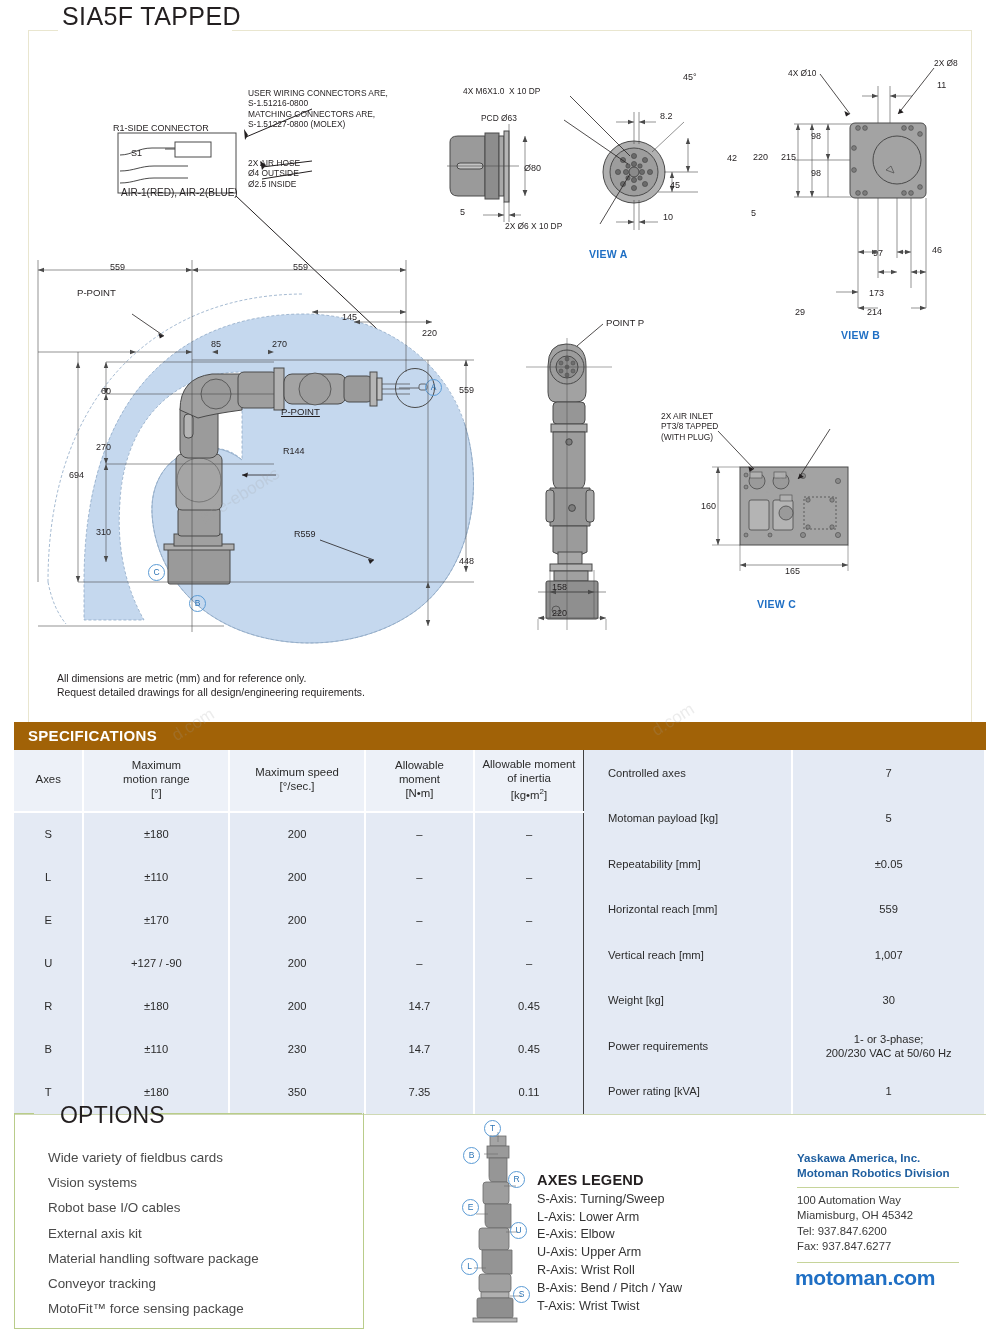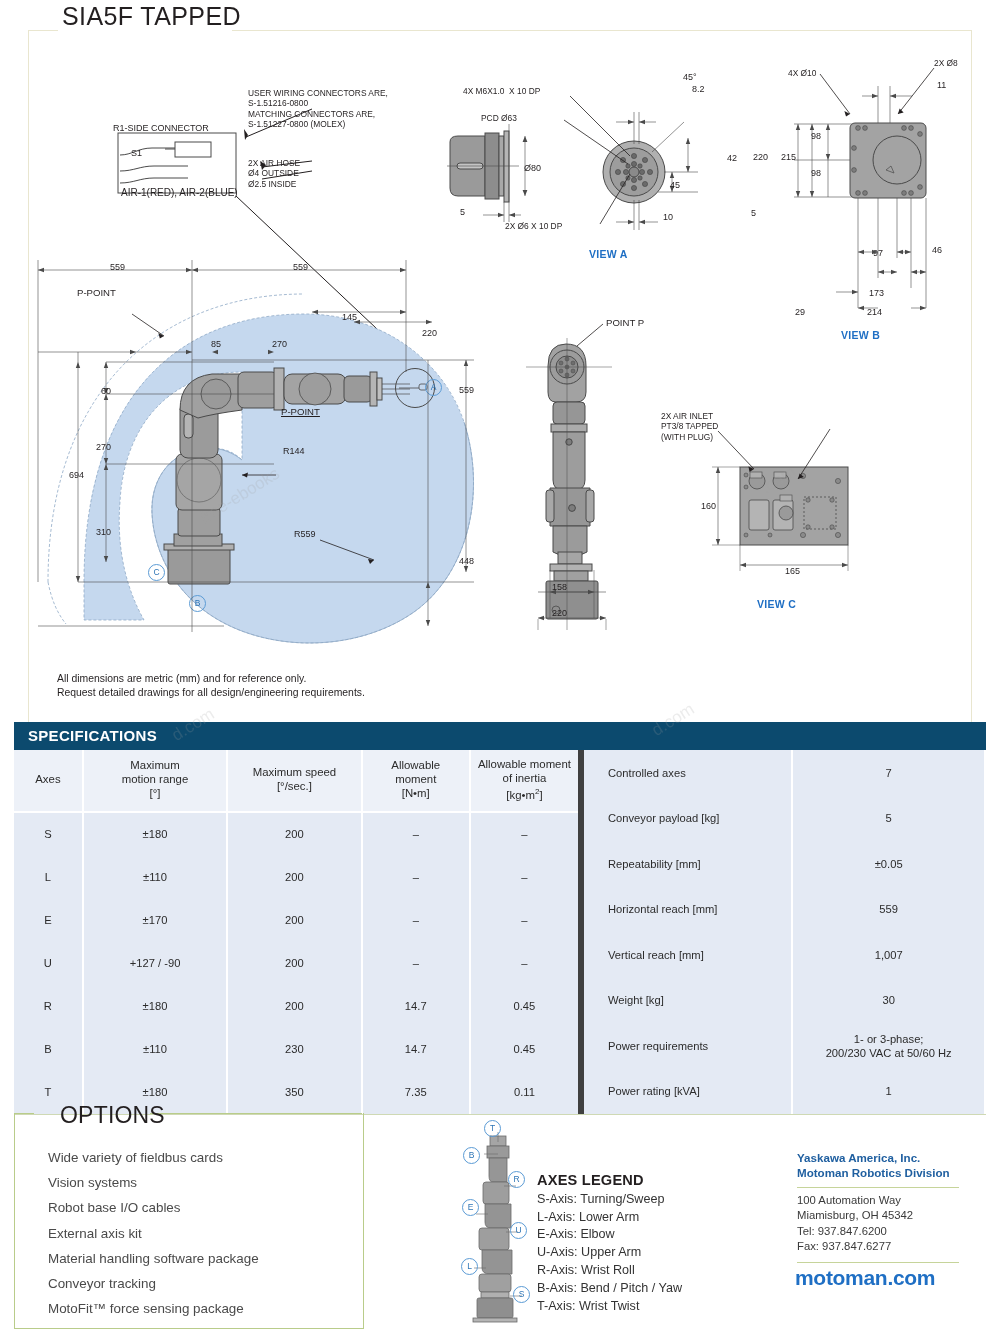--- a/index.html
+++ b/index.html
@@ -27,34 +27,34 @@
           color:#2e75b6;font-size:8.5px;text-align:center;line-height:14px;}
 
   
   .envelope{position:absolute;}
 
   
   .note{position:absolute;left:57px;top:672px;font-size:10.4px;line-height:14.4px;color:#231f20;}
 
   
   .specwrap{position:absolute;left:14px;top:722px;width:972px;}
-  .spechdr{background:#0c4a6e;color:#fff;font-size:15px;font-weight:bold;
+  .spechdr{background:#a16207;color:#fff;font-size:15px;font-weight:bold;
            padding:5px 0 6px 14px;letter-spacing:.3px;}
   .spectables{display:flex;border-bottom:1px solid #cfd9b4;}
   .tbl{border-collapse:collapse;font-size:11.2px;color:#2b2b2b;}
   .tbl td,.tbl th{background:#e4eaf4;border-right:2px solid #fff;font-weight:normal;}
   .tbl tr.hdrow th{background:#edf1f8;vertical-align:middle;padding:7px 2px 9px;
                    line-height:14px;border-bottom:2px solid #fff;font-size:11.4px;}
   .tbl td{text-align:center;height:41px;}
   .tleft{width:570px;} .tright{width:402px;}
   .tleft td:nth-child(1),.tleft th:nth-child(1){width:68px;margin-left:16px;}
   .tleft td:nth-child(2),.tleft th:nth-child(2){width:148px;}
   .tleft td:nth-child(3),.tleft th:nth-child(3){width:137px;}
   .tleft td:nth-child(4),.tleft th:nth-child(4){width:108px;}
-  .tleft td:nth-child(5),.tleft th:nth-child(5){width:109px;border-right:6px solid #404040;}
+  .tleft td:nth-child(5),.tleft th:nth-child(5){width:109px;border-right:1px solid #404040;}
   .tright td:nth-child(1){width:196px;text-align:left;padding-left:24px;}
   .tright td:nth-child(2){width:206px;}
   .sup{font-size:8px;vertical-align:super;}
   .two-line{line-height:14px;}
 
   
   .optbox{position:absolute;left:14px;top:1113px;width:348px;height:215px;
           border:1px solid #b9cc8a;border-top:none;}
   .opt-top-a{position:absolute;left:14px;top:1113px;width:20px;height:1px;background:#b9cc8a;}
   .opt-top-b{position:absolute;left:150px;top:1113px;width:212px;height:1px;background:#b9cc8a;}
@@ -177,21 +177,21 @@
     <line x1="51" y1="92" x2="70" y2="92" stroke="#4a4a4a" stroke-width="0.6"></line>
     <path d="M51,92 l6,-2.2 v4.4 Z" fill="#4a4a4a"></path>
     <line x1="64" y1="22" x2="96" y2="-8" stroke="#4a4a4a" stroke-width="0.6"></line>
     <line x1="76" y1="42" x2="110" y2="42" stroke="#4a4a4a" stroke-width="0.6"></line>
     <line x1="70" y1="62" x2="110" y2="62" stroke="#4a4a4a" stroke-width="0.6"></line>
     <line x1="100" y1="8" x2="100" y2="42" stroke="#4a4a4a" stroke-width="0.6"></line>
     <path d="M100,8 l-2.2,6 h4.4 Z M100,42 l-2.2,-6 h4.4 Z" fill="#4a4a4a"></path>
     <line x1="84" y1="42" x2="84" y2="62" stroke="#4a4a4a" stroke-width="0.6"></line>
     <path d="M84,42 l-2.2,6 h4.4 Z M84,62 l-2.2,-6 h4.4 Z" fill="#4a4a4a"></path>
   </svg>
-  <div class="dim" style="left:660px;top:84px;margin-left:32px;">8.2</div>
+  <div class="dim" style="left:660px;top:111px;">8.2</div>
   <div class="dim" style="left:683px;top:72px;">45°</div>
   <div class="dim" style="left:727px;top:153px;">42</div>
   <div class="dim" style="left:670px;top:180px;">45</div>
   <div class="dim" style="left:663px;top:212px;">10</div>
   <svg style="position:absolute;left:530px;top:88px;" width="140" height="150">
     <line x1="40" y1="8" x2="100" y2="68" stroke="#231f20" stroke-width="0.8"></line>
     <line x1="34" y1="32" x2="98" y2="76" stroke="#231f20" stroke-width="0.8"></line>
     <line x1="70" y1="136" x2="100" y2="86" stroke="#231f20" stroke-width="0.8"></line>
   </svg>
   <div class="viewlbl" style="left:589px;top:248px;">VIEW A</div>
@@ -569,21 +569,21 @@
             </tr>
       </tbody>
         </table>
       <table class="tbl tright">
         <tbody>
             <tr>
               <td>Controlled axes</td>
               <td>7</td>
             </tr>
         <tr>
-              <td>Conveyor payload [kg]</td>
+              <td>Motoman payload [kg]</td>
               <td>5</td>
             </tr>
         <tr>
               <td>Repeatability [mm]</td>
               <td>±0.05</td>
             </tr>
         <tr>
               <td>Horizontal reach [mm]</td>
               <td>559</td>
             </tr>

